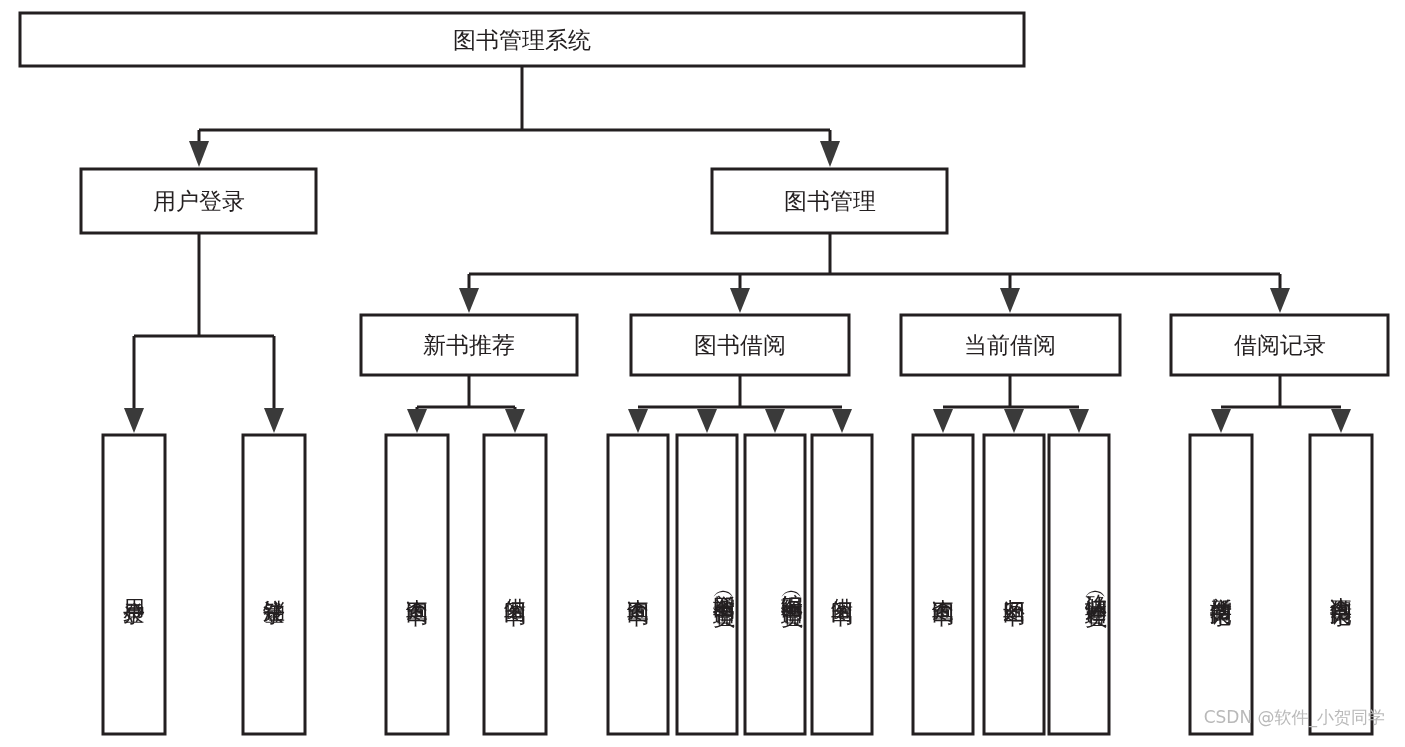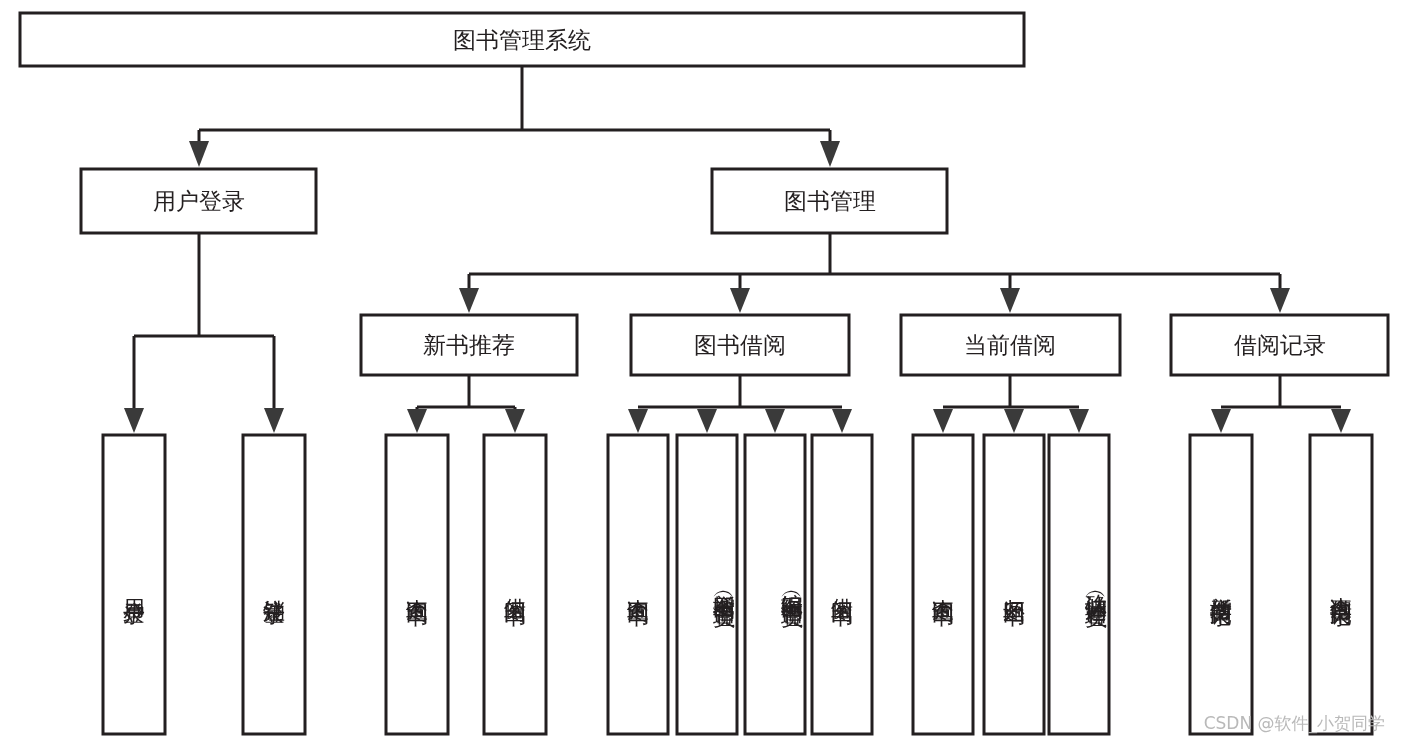--- a/index.html
+++ b/index.html
@@ -60,21 +60,21 @@
     letter-spacing: 2px;
     display: flex;
     align-items: center;
     justify-content: center;
     white-space: nowrap;
     pointer-events: none;
   }
   .watermark {
     position: absolute;
     right: 14px;
-    bottom: 12px;
+    bottom: 18px;
     font-family: "DejaVu Sans", "Liberation Sans", sans-serif;
     font-size: 17px;
     color: #b9b9b9;
     white-space: nowrap;
   }
 </style>
 </head>
 <body>
 
 <div id="diagram-root">

